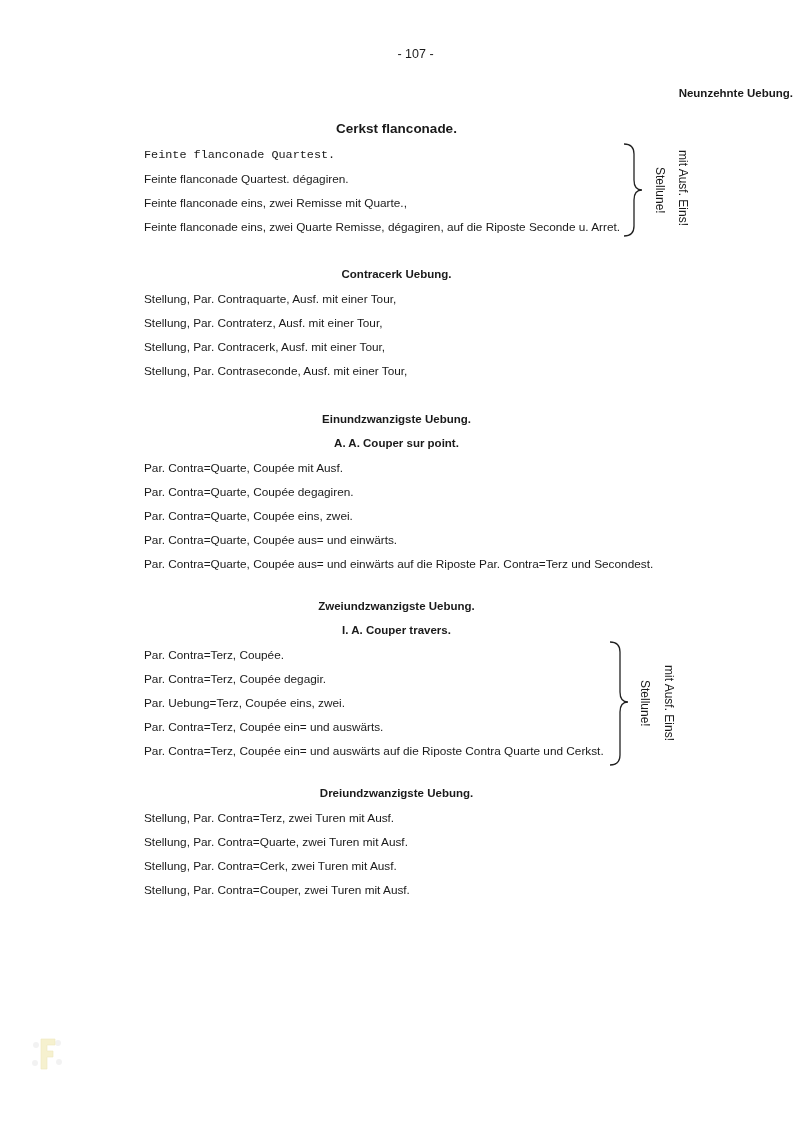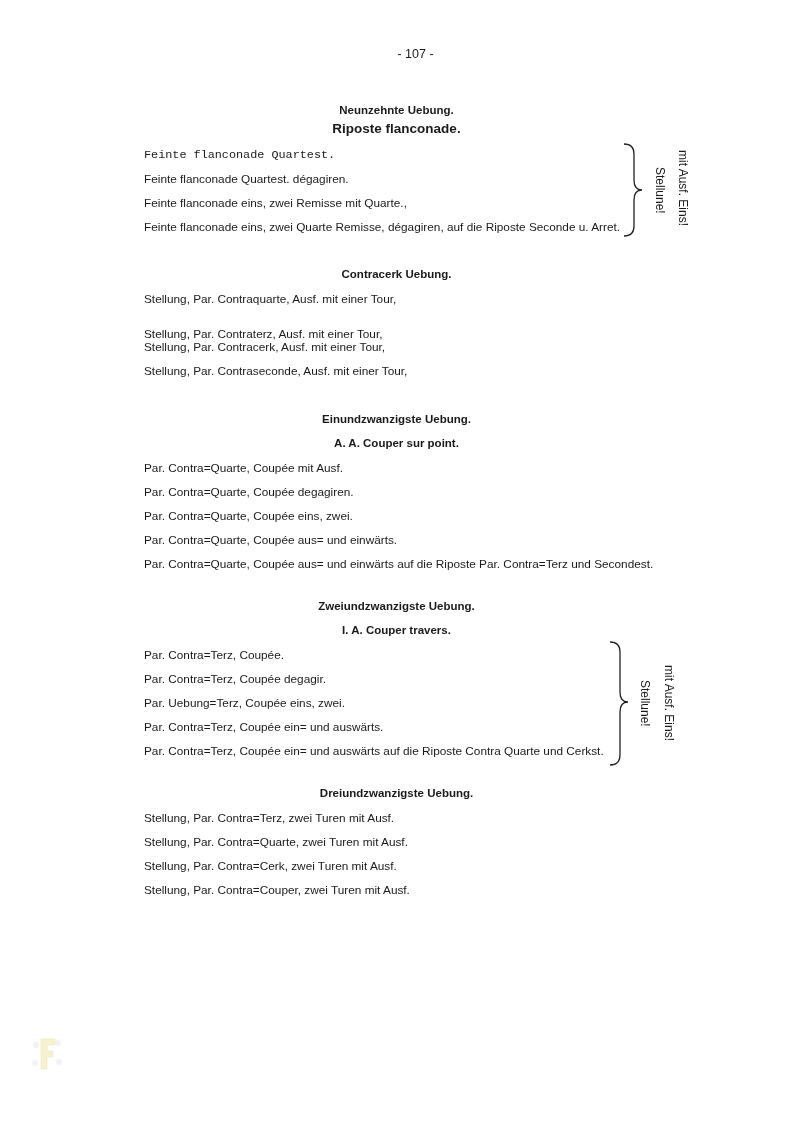--- a/index.html
+++ b/index.html
@@ -60,38 +60,38 @@
     }
   </style>
 </head>
 <body>
 
 <div>
 
   <div class="page-number">- 107 -</div>
 
   <div>
-    <div class="center-heading" style="top:104px;">Neunzehnte Uebung.</div>
-    <div class="center-heading large" style="top:121px;">Riposte flanconade.</div>
+    <div class="center-heading" style="top:87px;text-align:right;">Neunzehnte Uebung.</div>
+    <div class="center-heading large" style="top:121px;">Cerkst flanconade.</div>
     <div class="line" style="top:148px;font-family:Liberation Mono, monospace;">Feinte flanconade Quartest.</div>
     <div class="line" style="top:172px;">Feinte flanconade Quartest. dégagiren.</div>
     <div class="line" style="top:196px;">Feinte flanconade eins, zwei Remisse mit Quarte.,</div>
     <div class="line" style="top:220px;">Feinte flanconade eins, zwei Quarte Remisse, dégagiren, auf die Riposte Seconde u. Arret.</div>
 
     <svg class="brace" style="left:620px; top:142px;" width="26" height="96" viewBox="0 0 26 96">
       <path d="M4 2 Q14 2 14 12 L14 38 Q14 48 22 48 Q14 48 14 58 L14 84 Q14 94 4 94" fill="none" stroke="#222" stroke-width="1.3"></path>
     </svg>
     <div class="vtext" style="left:676px; top:150px;">mit Ausf. Eins!</div>
     <div class="vtext" style="left:653px; top:167px;">Stellune!</div>
   </div>
 
   <div>
     <div class="center-heading" style="top:268px;">Contracerk Uebung.</div>
     <div class="line" style="top:292px;">Stellung, Par. Contraquarte, Ausf. mit einer Tour,</div>
-    <div class="line" style="top:327px;">Stellung, Par. Contraterz, Ausf. mit einer Tour,</div>
+    <div class="line" style="top:316px;">Stellung, Par. Contraterz, Ausf. mit einer Tour,</div>
     <div class="line" style="top:340px;">Stellung, Par. Contracerk, Ausf. mit einer Tour,</div>
     <div class="line" style="top:364px;">Stellung, Par. Contraseconde, Ausf. mit einer Tour,</div>
   </div>
 
   <div>
     <div class="center-heading" style="top:413px;">Einundzwanzigste Uebung.</div>
     <div class="center-heading" style="top:437px;">A. A. Couper sur point.</div>
     <div class="line" style="top:461px;">Par. Contra=Quarte, Coupée mit Ausf.</div>
     <div class="line" style="top:485px;">Par. Contra=Quarte, Coupée degagiren.</div>
     <div class="line" style="top:509px;">Par. Contra=Quarte, Coupée eins, zwei.</div>

